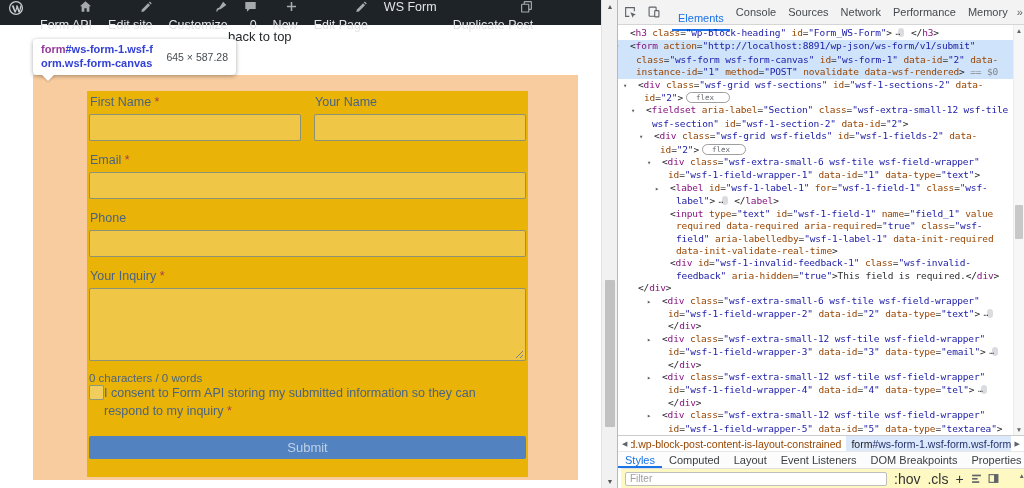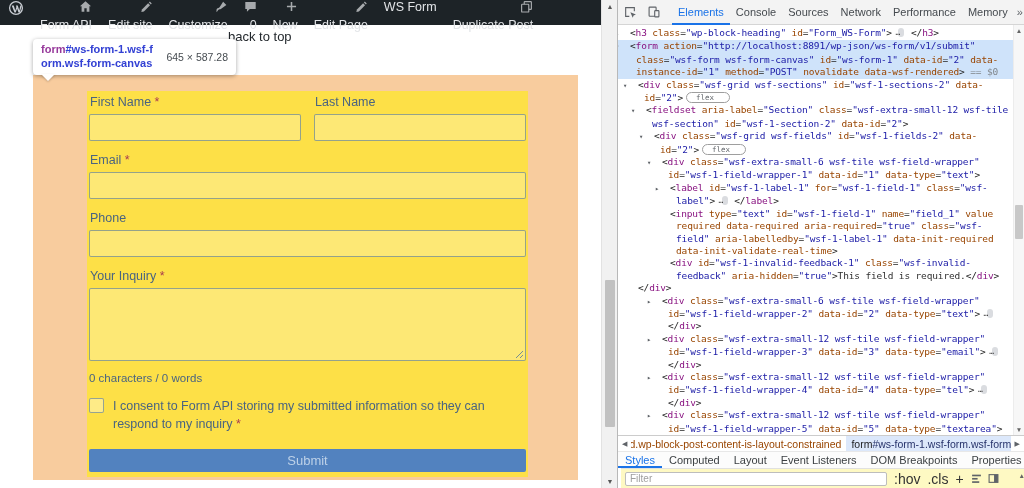--- a/index.html
+++ b/index.html
@@ -18,34 +18,34 @@
   .meta-right { position:absolute; top:28px; right:14px; display:flex; align-items:center; gap:10px; font-size:12.5px; }
   .db-label { color:#2fab57; font-weight:bold; }
   .howdy { color:#bcc1c5; }
   .meta-right .icon svg{ display:block; }
 
   .page-heading { position:absolute; left:88px; top:53px; font-size:17.5px; font-weight:bold; color:#3c434a; z-index:1; }
   .page-heading .anchor { text-decoration:underline; font-weight:normal; }
 
   
   .hl-margin { position:absolute; left:33px; top:75px; width:545px; height:405px; background:#f8cc9e; z-index:2; }
-  .hl-content { position:absolute; left:54px; top:16px; width:441px; height:386px; background:#fde047; padding:2px 2px; overflow:hidden; }
+  .hl-content { position:absolute; left:54px; top:16px; width:441px; height:386px; background:#eab308; padding:2px 2px; overflow:hidden; }
 
   
   .wsf-grid2 { display:grid; grid-template-columns:1fr 1fr; column-gap:13px; }
   .fblock { margin-top:2px; }
   .fblock.spaced { margin-top:12px; }
   .flabel { display:block; font-size:12.5px; color:#4a6480; margin:0 0 5px 1px; }
   .req { color:#a93a50; }
   .finput { height:27px; background:rgba(255,255,255,0.25); border:1px solid rgba(62,104,156,0.55); border-radius:2px; }
   .ftextarea { height:73px; position:relative; }
   .ftextarea:after { content:""; position:absolute; right:2px; bottom:2px; width:7px; height:7px;
      background:linear-gradient(135deg, transparent 50%, rgba(62,104,156,0.7) 50%, rgba(62,104,156,0.7) 57%, transparent 57%, transparent 72%, rgba(62,104,156,0.7) 72%, rgba(62,104,156,0.7) 79%, transparent 79%); }
   .counter { margin-top:11px; font-size:11.5px; color:#4a6480; }
-  .consent { margin-top:13px; display:flex; gap:9px; }
+  .consent { display:flex; }
   .checkbox { flex:0 0 auto; width:15px; height:15px; margin-top:1px; background:rgba(255,255,255,0.35); border:1px solid rgba(62,104,156,0.55); border-radius:2px; }
   .consent-text { font-size:12.5px; color:#4a6480; line-height:1.45; max-width:405px; }
   .submit-btn { margin-top:16px; height:23px; background:#5282bf; border-radius:2px; display:flex; align-items:center; justify-content:center; font-size:13px; color:#bdd1e8; }
 
   
   .tooltip { position:absolute; left:33px; top:39px; width:203px; background:#fff; border-radius:4px;
      box-shadow:0 1px 4px rgba(0,0,0,0.35); padding:4px 8px; display:flex; align-items:center; gap:8px; z-index:10; }
   .tooltip .sel-text { width:132px; font-size:11px; font-weight:bold; line-height:1.25; word-break:break-all; }
   .tt-tag { color:#97399b; }
   .tt-rest { color:#3341d4; }
@@ -56,21 +56,21 @@
   .pg-scroll { position:absolute; left:601px; top:0; width:16px; height:488px; background:#f1f1f1; border-left:1px solid #e2e2e2; }
   .pg-scroll .arr { position:absolute; left:0; width:16px; text-align:center; font-size:7px; color:#575757; }
   .pg-thumb { position:absolute; left:3px; top:280px; width:10px; height:147px; background:#c1c1c1; border-radius:1px; }
 
   
   .devtools { position:absolute; left:617px; top:0; width:407px; height:488px; background:#fff; border-left:1px solid #b8b8b8; }
   .dt-toolbar { position:absolute; left:0; top:0; width:100%; height:25px; background:#f3f3f3; border-bottom:1px solid #d5d5d5; display:flex; align-items:center; }
   .dt-toolbar .tbicon { padding:0 5px; display:flex; align-items:center; color:#5f6368; }
   .dt-sep { width:1px; height:16px; background:#d0d0d0; margin:0 3px; }
   .dt-tab { padding:0 6px; height:25px; display:flex; align-items:center; font-size:11px; color:#454a4f; white-space:nowrap; }
-  .dt-tab.selected { color:#1a73e8; box-shadow:inset 0 -2px 0 #1a73e8; }
+  .dt-tab.selected { color:#1a73e8; box-shadow:inset 0 -2px 0 #1a73e8;margin-top:6px; }
   .dt-more { font-size:11px; color:#5f6368; padding:0 3px; }
 
   .dt-tree { position:absolute; left:0; top:25px; width:396px; height:410px; overflow:hidden; padding-top:2px;
      font-family:"DejaVu Sans Mono", monospace; font-size:9.5px; line-height:12.4px; letter-spacing:-0.15px; color:#242424; }
   .tnode { position:relative; }
   .tnode.sel { background:#cfe3fa; }
   .arrow { display:inline-block; width:9px; margin-left:-9px; font-size:7px; color:#5f6368; letter-spacing:0; }
   .tg { color:#881280; } .an { color:#994500; } .av { color:#1a1aa6; } .p { color:#242424; }
   .meta { color:#80868b; } .tx { color:#303030; }
   .badge-e { display:inline-block; background:#dadce0; color:#444; border-radius:5px; padding:0 3px; font-size:8px; line-height:9px; vertical-align:1px; margin:0 1px; }
@@ -188,21 +188,21 @@
 
     <div class="hl-margin">
       <div class="hl-content">
         <div id="formArea">
             <div class="wsf-grid2">
               <div class="fblock">
                 <label class="flabel">First Name <span class="req">*</span></label>
                 <div class="finput"></div>
               </div>
               <div class="fblock">
-                <label class="flabel">Last Name</label>
+                <label class="flabel">Your Name</label>
                 <div class="finput"></div>
               </div>
             </div>
             <div class="fblock spaced">
               <label class="flabel">Email <span class="req">*</span></label>
               <div class="finput"></div>
             </div>
             <div class="fblock spaced">
               <label class="flabel">Phone</label>
               <div class="finput"></div>

